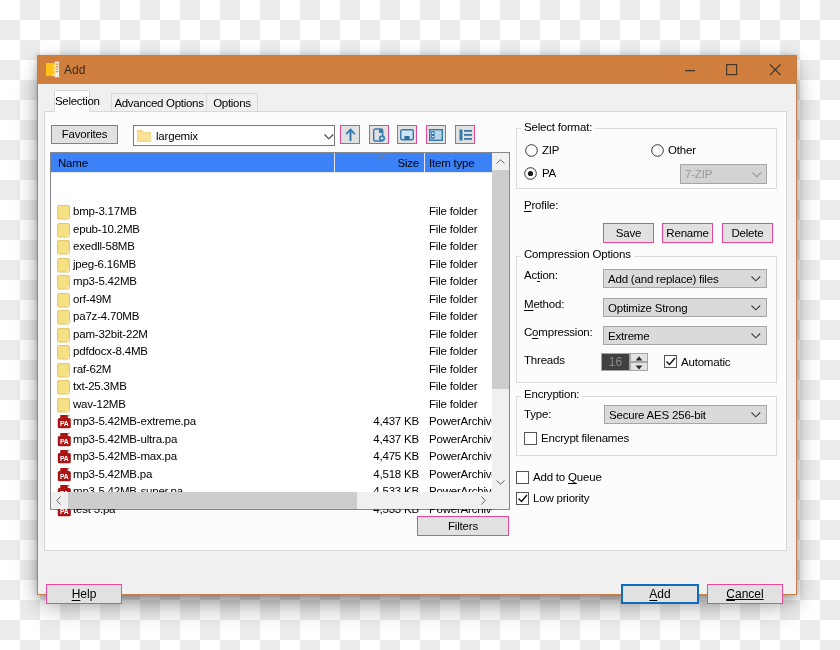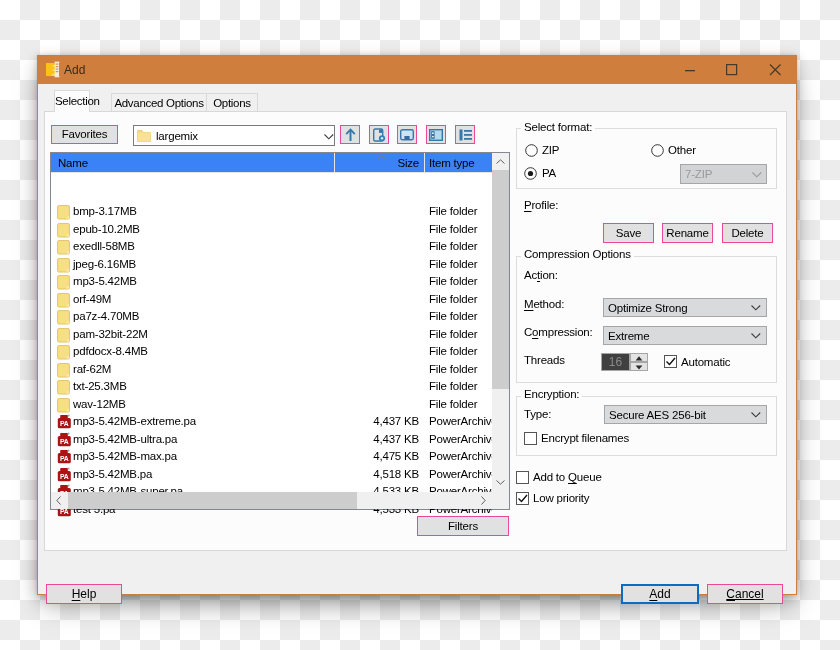--- a/index.html
+++ b/index.html
@@ -354,20 +354,26 @@
         <path d="M0.5 0.5 L4.8 4.8 L9.2 0.5" stroke="#9a9a9a" stroke-width="1.1" fill="none"></path>
       </svg>
   </div>
 
   <div class="lbl" style="left:486px;top:143px;"><span class="u">P</span>rofile:</div>
   <div class="btn" style="left:565px;top:167px;width:51px;height:20px;line-height:18px;">Save</div>
   <div class="btn" style="left:624px;top:167px;width:51px;height:20px;line-height:18px;">Rename</div>
   <div class="btn" style="left:684px;top:167px;width:51px;height:20px;line-height:18px;">Delete</div>
 
   <div class="lbl" style="left:486px;top:213px;">Ac<span class="u">t</span>ion:</div>
+  <div class="combo" style="left:565px;top:213px;width:164px;height:19px;">
+    <div class="cx">Add (and replace) files</div>
+    <svg class="abs" style="left:147px;top:6px" width="10" height="6">
+        <path d="M0.5 0.5 L4.8 4.8 L9.2 0.5" stroke="#3c3c3c" stroke-width="1.1" fill="none"></path>
+      </svg>
+  </div>
   <div class="lbl" style="left:486px;top:242px;"><span class="u">M</span>ethod:</div>
   <div class="combo" style="left:565px;top:242px;width:164px;height:19px;">
     <div class="cx">Optimize Strong</div>
     <svg class="abs" style="left:147px;top:6px" width="10" height="6">
         <path d="M0.5 0.5 L4.8 4.8 L9.2 0.5" stroke="#3c3c3c" stroke-width="1.1" fill="none"></path>
       </svg>
   </div>
   <div class="lbl" style="left:486px;top:270px;">C<span class="u">o</span>mpression:</div>
   <div class="combo" style="left:565px;top:270px;width:164px;height:19px;">
     <div class="cx">Extreme</div>

